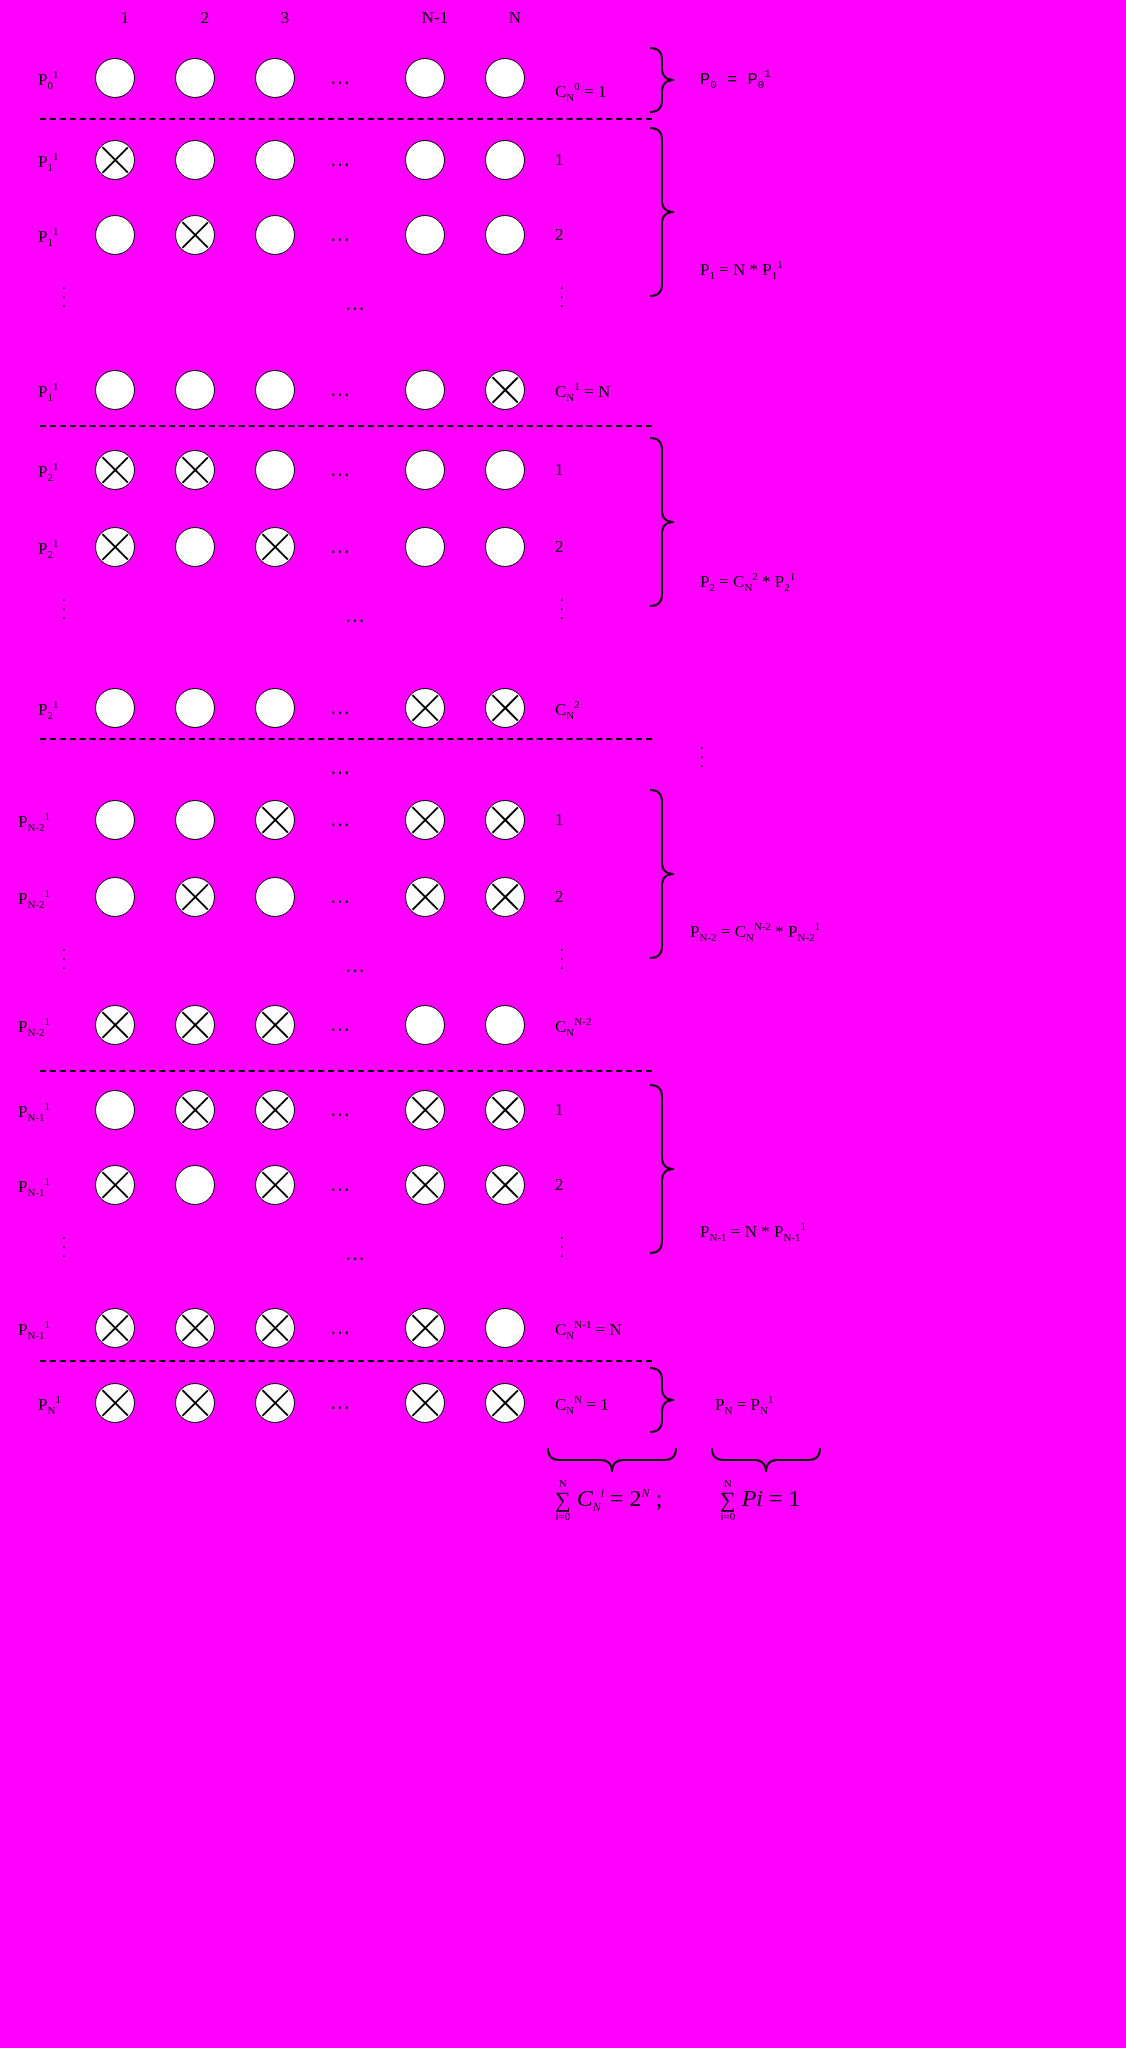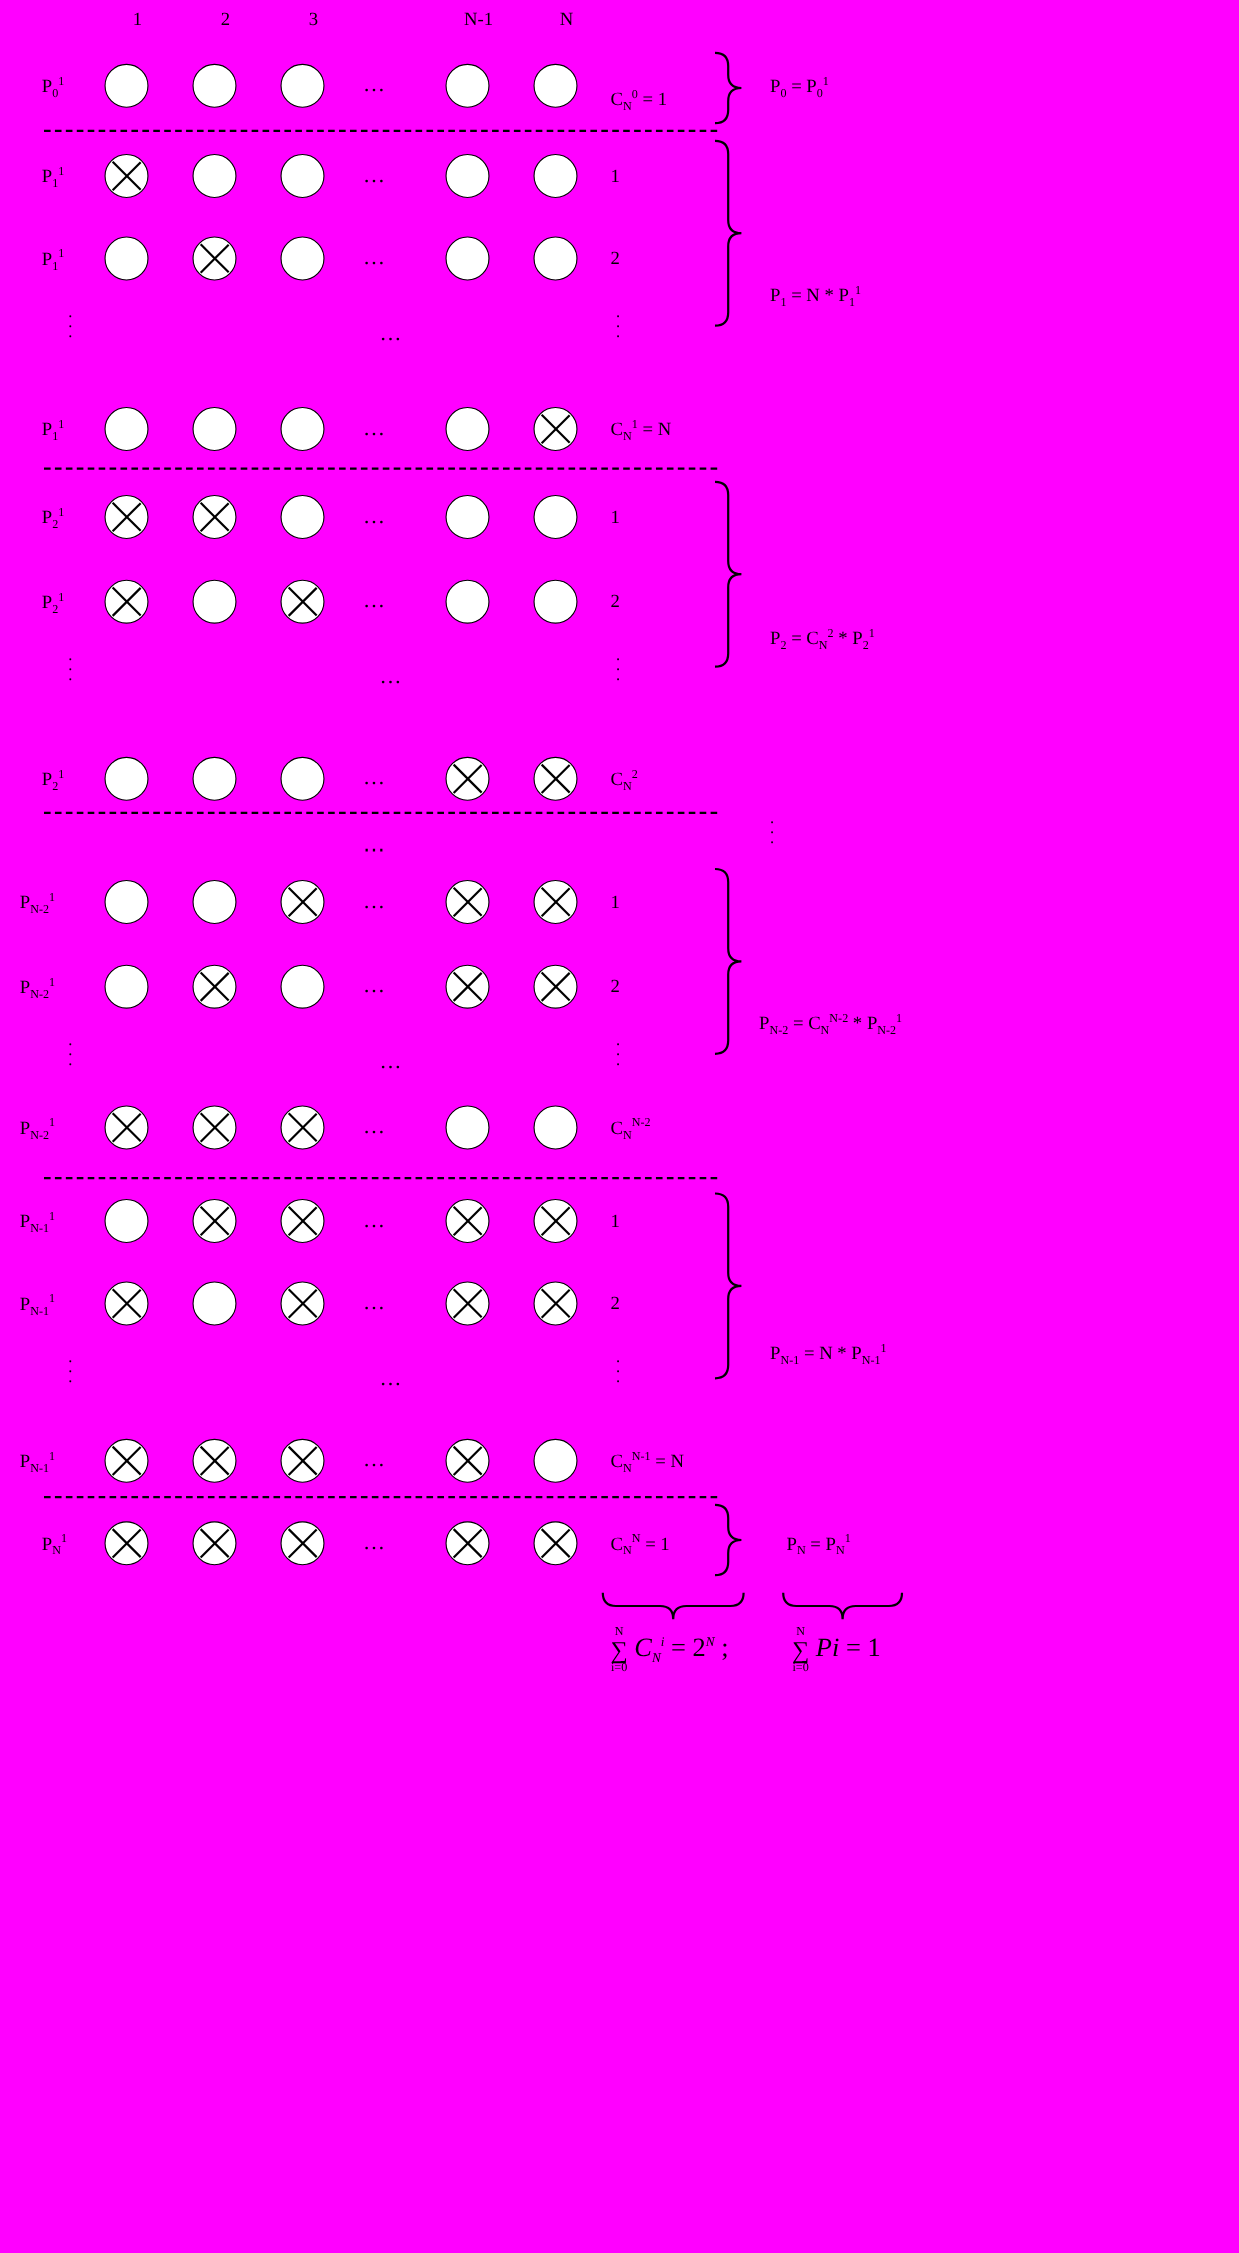--- a/index.html
+++ b/index.html
@@ -250,21 +250,21 @@
 
     <path d="M650,1085 q12,0 12,12 v60 q0,12 12,12 q-12,0 -12,12 v60 q0,12 -12,12" fill="none" stroke="#000" stroke-width="2"></path>
 
     <path d="M650,1368 q12,0 12,12 v8 q0,12 12,12 q-12,0 -12,12 v8 q0,12 -12,12" fill="none" stroke="#000" stroke-width="2"></path>
 
     <path d="M548,1448 q0,12 12,12 h40 q12,0 12,12 q0,-12 12,-12 h40 q12,0 12,-12" fill="none" stroke="#000" stroke-width="2"></path>
 
     <path d="M712,1448 q0,12 12,12 h30 q12,0 12,12 q0,-12 12,-12 h30 q12,0 12,-12" fill="none" stroke="#000" stroke-width="2"></path>
   </svg>
 
-  <div class="grouplabel" style="left:700px;top:68px;">P<sub>0</sub> = P<sub>0</sub><sup>1</sup></div>
+  <div class="grouplabel" style="left:700px;top:68px;font-family:Liberation Mono, monospace;">P<sub>0</sub> = P<sub>0</sub><sup>1</sup></div>
   <div class="grouplabel" style="left:700px;top:258px;">P<sub>1</sub> = N * P<sub>1</sub><sup>1</sup></div>
   <div class="grouplabel" style="left:700px;top:570px;">P<sub>2</sub> = C<sub>N</sub><sup>2</sup> * P<sub>2</sub><sup>1</sup></div>
   <div class="grouplabel" style="left:690px;top:920px;">P<sub>N-2</sub> = C<sub>N</sub><sup>N-2</sup> * P<sub>N-2</sub><sup>1</sup></div>
   <div class="grouplabel" style="left:700px;top:1220px;">P<sub>N-1</sub> = N * P<sub>N-1</sub><sup>1</sup></div>
   <div class="grouplabel" style="left:715px;top:1393px;">P<sub>N</sub> = P<sub>N</sub><sup>1</sup></div>
 
   <div class="ellipsis-h" style="left:330px;top:760px;">⋯</div>
   <div class="vdots" style="left:700px;top:740px;">.<br>.<br>.</div>
 
   <div class="formula" style="left:555px;top:1478px;">

